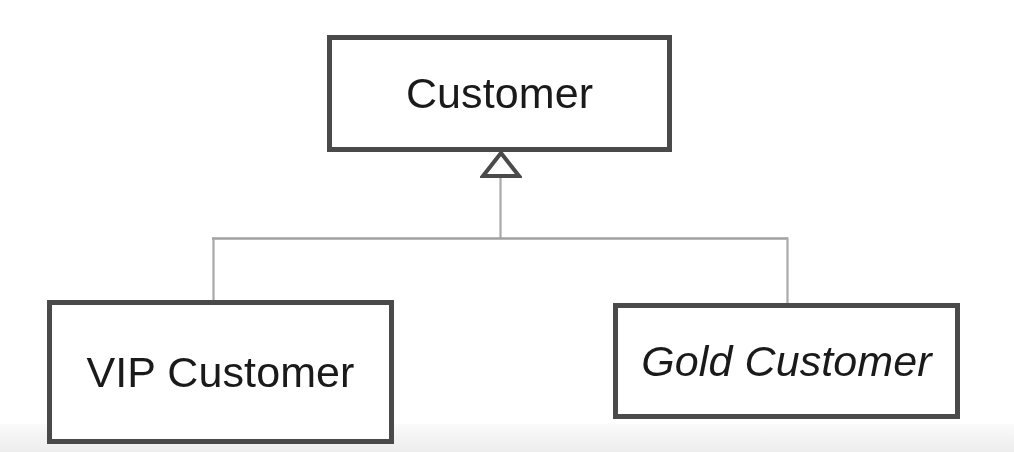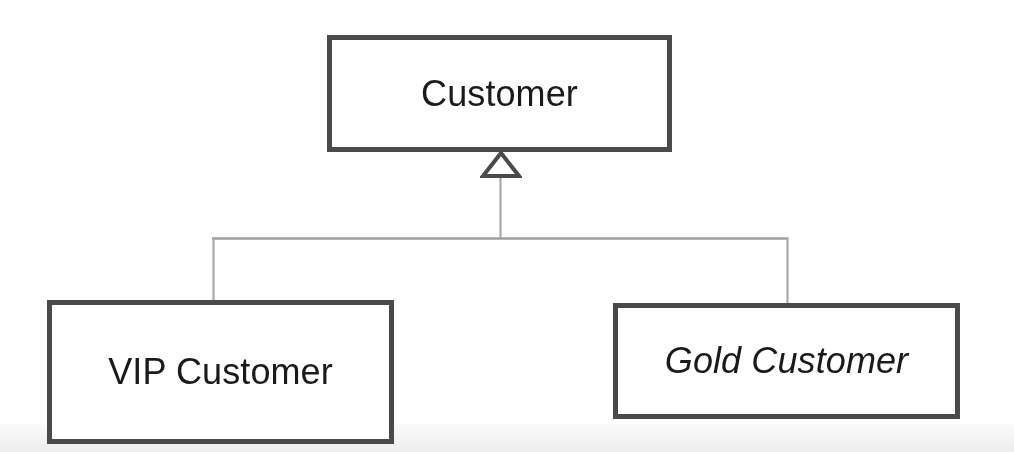--- a/index.html
+++ b/index.html
@@ -49,21 +49,21 @@
     background: #ffffff;
     border: 5px solid #4a4a4a;
     display: flex;
     align-items: center;
     justify-content: center;
     z-index: 3;
   }
 
   .class-name {
     font-family: "Liberation Sans", sans-serif;
-    font-size: 36px;
+    font-size: 43px;
     font-weight: 400;
     color: #1a1a1a;
     letter-spacing: 0.1px;
     line-height: 1;
     white-space: nowrap;
   }
 
   #box-customer {
     left: 327px;
     top: 35px;

